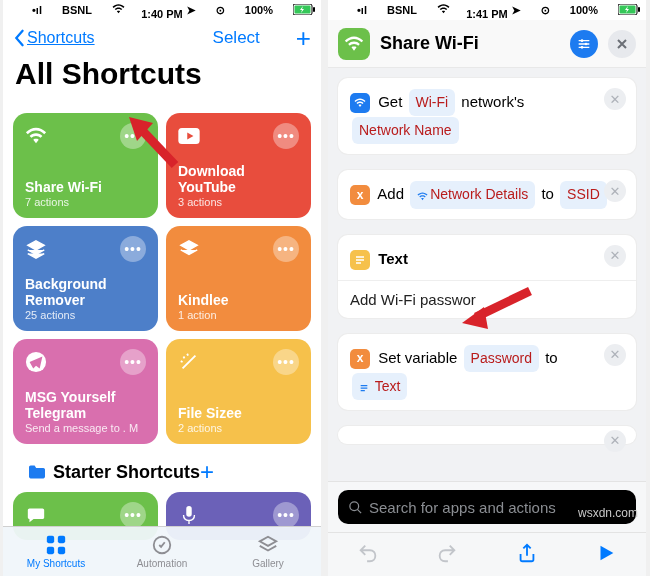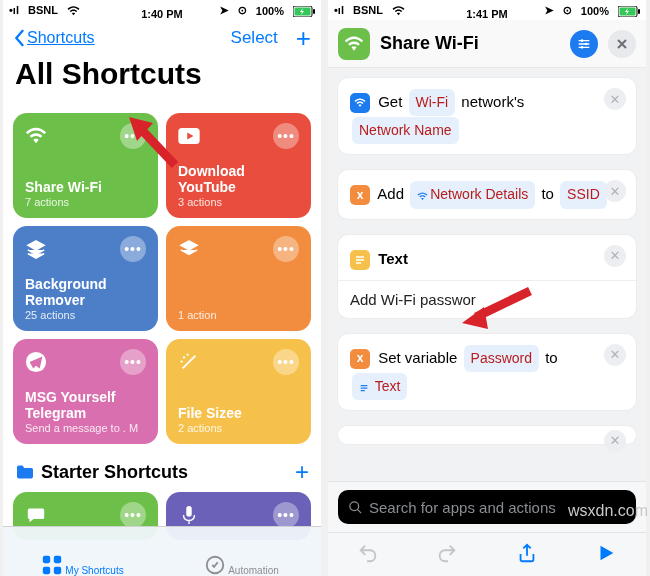--- a/index.html
+++ b/index.html
@@ -4,52 +4,52 @@
 <style>
 * { box-sizing: border-box; margin: 0; padding: 0; font-family: -apple-system, BlinkMacSystemFont, "Segoe UI", Helvetica, Arial, sans-serif; }
 body { background: #fff; }
 .stage { width: 650px; height: 576px; position: relative; overflow: hidden; background: #f0f0f0; }
 .phone { position: absolute; top: 0; width: 318px; height: 576px; background: #fff; }
 .phone-left { left: 3px; }
 .phone-right { left: 328px; }
 
 
 .statusbar { height: 20px; display: flex; align-items: center; justify-content: space-between; padding: 0 6px; font-size: 11px; font-weight: 600; }
-.statusbar .sb-left, .statusbar .sb-right { display: flex; align-items: flex-end; gap: 9px; }
+.statusbar .sb-left, .statusbar .sb-right { display: flex; align-items: flex-start; gap: 20px; margin-left: 23px; }
 .statusbar .sb-center { position: absolute; left: 50%; transform: translateX(-50%); margin-top: 8px; }
 
 
 .navbar { height: 35px; display: flex; align-items: center; justify-content: space-between; padding: 0 10px; }
 .nav-back { display: flex; align-items: center; color: #007aff; font-size: 16px; text-decoration: underline; }
 .nav-back svg { width: 12px; height: 18px; }
-.nav-right { display: flex; align-items: center; gap: 18px; color: #007aff; font-size: 17px; }
+.nav-right { display: flex; align-items: center; gap: 36px; color: #007aff; font-size: 17px; }
 .nav-plus { font-size: 26px; font-weight: 300; line-height: 1; }
 
 .big-title { font-size: 30px; font-weight: 700; padding: 2px 12px 22px; }
 
 .tiles { display: grid; grid-template-columns: 1fr 1fr; gap: 8px; padding: 0 10px; }
 .tile { height: 105px; border-radius: 14px; padding: 10px 12px; color: #fff; position: relative; display: flex; flex-direction: column; justify-content: space-between; }
 .tile .tile-top { display: flex; justify-content: space-between; align-items: center; }
 .tile .app-icon { width: 22px; height: 22px; display: flex; align-items: center; justify-content: center; }
 .tile .menu-dot { width: 26px; height: 26px; border-radius: 50%; background: rgba(255,255,255,0.35); display: flex; align-items: center; justify-content: center; font-size: 14px; letter-spacing: 1px; }
 .tile-title { font-size: 14px; font-weight: 600; line-height: 1.15; }
 .tile-sub { font-size: 11px; opacity: 0.85; margin-top: 1px; }
 .green { background: #6cc04a; }
 .red { background: #e84d3d; }
 .blue { background: #4d7fc9; }
 .orange { background: #f28c3e; }
 .pink { background: #d96fae; }
 .yellow { background: #f6c14b; }
 
-.section-header { display: flex; align-items: center; justify-content: space-between; padding: 14px 12px 6px; }
+.section-header { display: flex; align-items: center; padding: 14px 24px 6px; }
 .section-left { display: flex; align-items: center; gap: 6px; font-size: 18px; font-weight: 700; }
 .section-plus { color: #007aff; font-size: 24px; font-weight: 400; }
 
 .tabbar { position: absolute; bottom: 0; left: 0; right: 0; height: 50px; background: rgba(240,245,250,0.95); border-top: 1px solid #d0d0d0; display: flex; }
-.tabitem { flex: 1; display: flex; align-items: flex-end; justify-content: center; font-size: 10px; color: #8e8e93; gap: 2px; }
+.tabitem { flex: 1; display: flex; flex-direction: column; align-items: center; justify-content: center; font-size: 10px; color: #8e8e93; gap: 2px; }
 .tabitem.active { color: #007aff; }
 .tabitem svg { width: 22px; height: 22px; }
 
 
 .editor-header { height: 48px; display: flex; align-items: center; padding: 0 10px; gap: 10px; background: #f9f9f9; border-bottom: 1px solid #e8e8e8; }
 .hdr-icon { width: 32px; height: 32px; border-radius: 8px; background: #6cc04a; display: flex; align-items: center; justify-content: center; }
 .hdr-title { font-size: 18px; font-weight: 700; flex: 1; }
 .round-btn { width: 28px; height: 28px; border-radius: 50%; background: #e7e9ed; display: flex; align-items: center; justify-content: center; color: #6b6f76; }
 .round-btn.blue-btn { background: #1d7bf0; color: #fff; }
 
@@ -67,21 +67,21 @@
 
 .bottom-search { position: absolute; bottom: 44px; left: 0; right: 0; padding: 8px 10px; background: #f6f7f8; border-top: 1px solid #e3e3e3; }
 .search-field { background: #000000; border-radius: 10px; height: 34px; display: flex; align-items: center; padding: 0 10px; color: #8a8d92; font-size: 15px; gap: 6px; }
 .bottom-toolbar { position: absolute; bottom: 0; left: 0; right: 0; height: 44px; background: #f6f7f8; border-top: 1px solid #e3e3e3; display: flex; align-items: center; justify-content: space-around; }
 .bottom-toolbar svg { width: 22px; height: 22px; }
 
 
 .arrow { position: absolute; }
 .arrow svg { display: block; }
 
-.watermark { position: absolute; right: 2px; bottom: 56px; font-size: 16px; color: #c8c8c8; }
+.watermark { position: absolute; right: 12px; bottom: 56px; font-size: 12px; color: #c8c8c8; }
 </style>
 </head>
 <body>
 
 <div class="stage">
 
   <div class="phone phone-left">
     <div class="statusbar">
       <div class="sb-left">
         <span>•ıl</span>
@@ -166,20 +166,21 @@
       <div class="tile orange">
         <div class="tile-top">
           <span class="app-icon">
               <svg width="22" height="22" viewBox="0 0 24 24">
                 <path fill="#fff" d="M12 3l9 5-9 5-9-5zM3 13l9 5 9-5" stroke="#fff" stroke-width="1.5"></path>
               </svg>
             </span>
           <span class="menu-dot">•••</span>
         </div>
         <div>
+          <div class="tile-title">Kindlee</div>
           <div class="tile-sub">1 action</div>
         </div>
       </div>
       <div class="tile pink">
         <div class="tile-top">
           <span class="app-icon">
               <svg width="22" height="22" viewBox="0 0 24 24">
                 <circle cx="12" cy="12" r="11" fill="#fff"></circle>
                 <path d="M5 12l14-6-3 13-4-3-3 3z" fill="#d96fae"></path>
               </svg>
@@ -250,20 +251,26 @@
             <rect x="14" y="14" width="8" height="8" rx="2" fill="#007aff"></rect>
           </svg>
         <span>My Shortcuts</span>
       </div>
       <div class="tabitem">
         <svg viewBox="0 0 24 24">
             <circle cx="12" cy="12" r="9" fill="none" stroke="#8e8e93" stroke-width="2"></circle>
             <path d="M9 12l2 2 4-5" stroke="#8e8e93" stroke-width="2" fill="none"></path>
           </svg>
         <span>Automation</span>
+      </div>
+      <div class="tabitem">
+        <svg viewBox="0 0 24 24">
+            <path d="M12 3l9 5-9 5-9-5zM3 13l9 5 9-5" stroke="#8e8e93" stroke-width="2" fill="none"></path>
+          </svg>
+        <span>Gallery</span>
       </div>
     </div>
   </div>
 
   <div class="phone phone-right">
     <div class="statusbar">
       <div class="sb-left">
         <span>•ıl</span>
         <span>BSNL</span>
         <svg width="13" height="10" viewBox="0 0 24 18">

